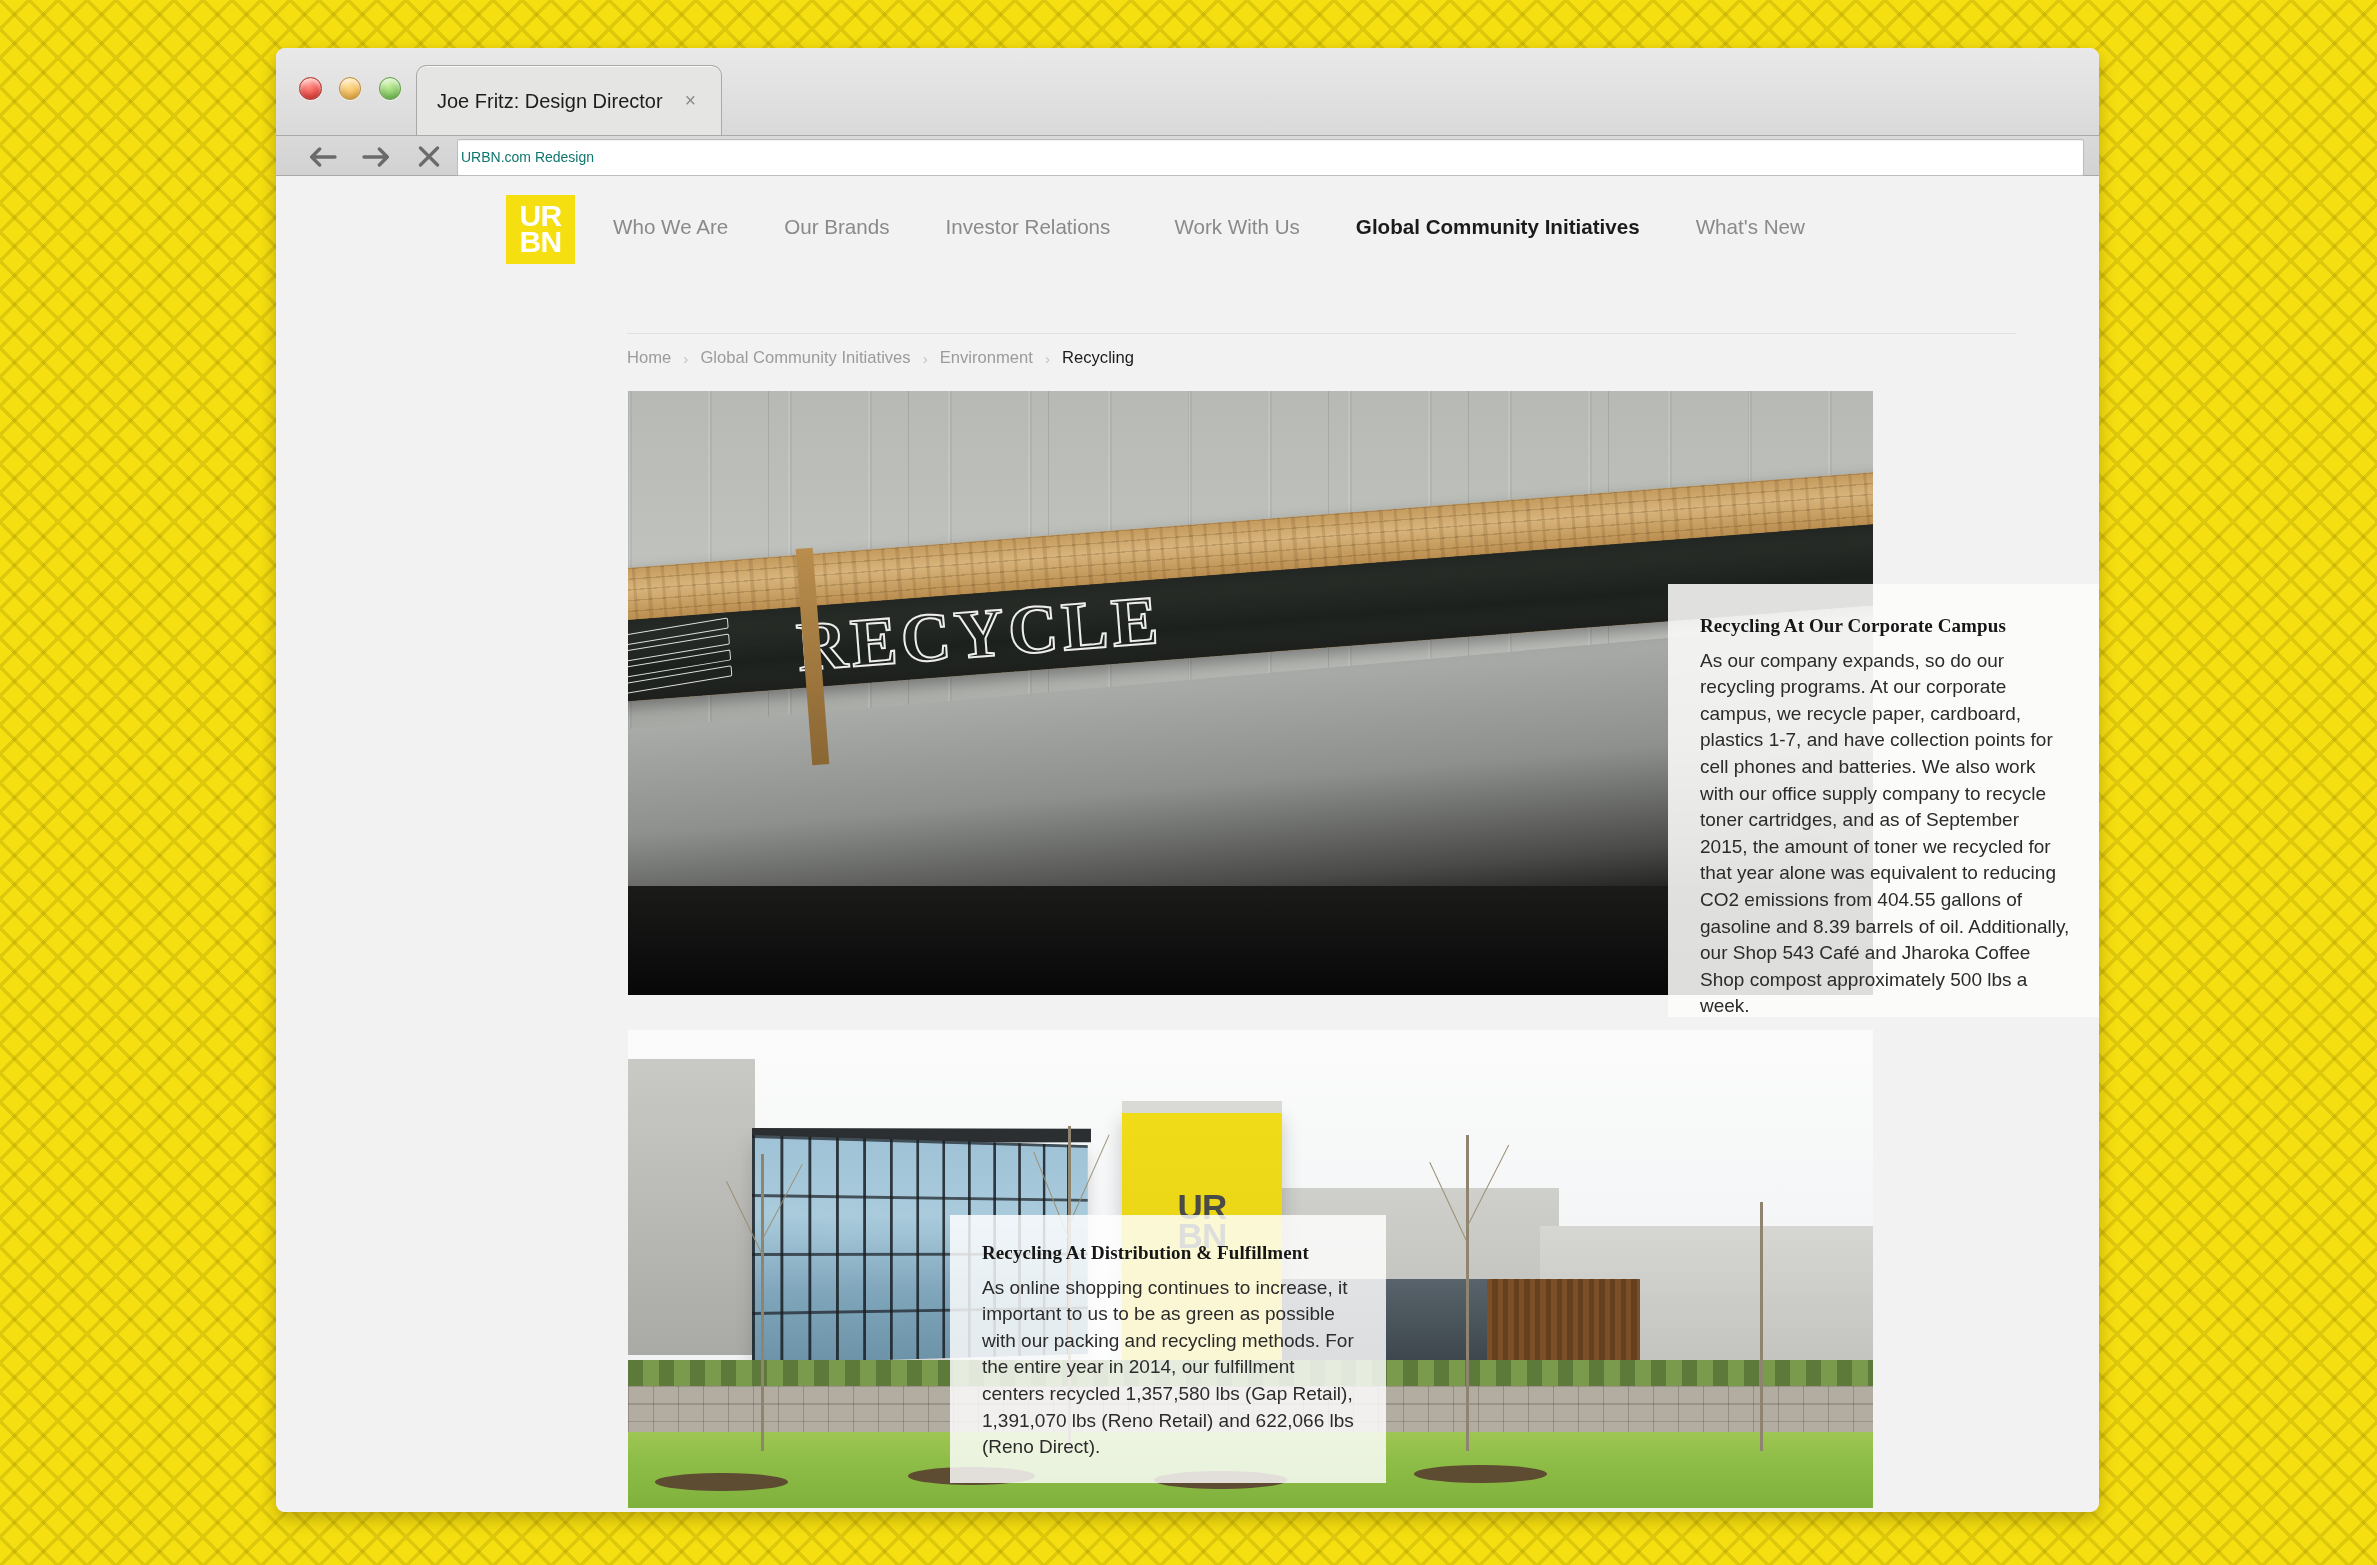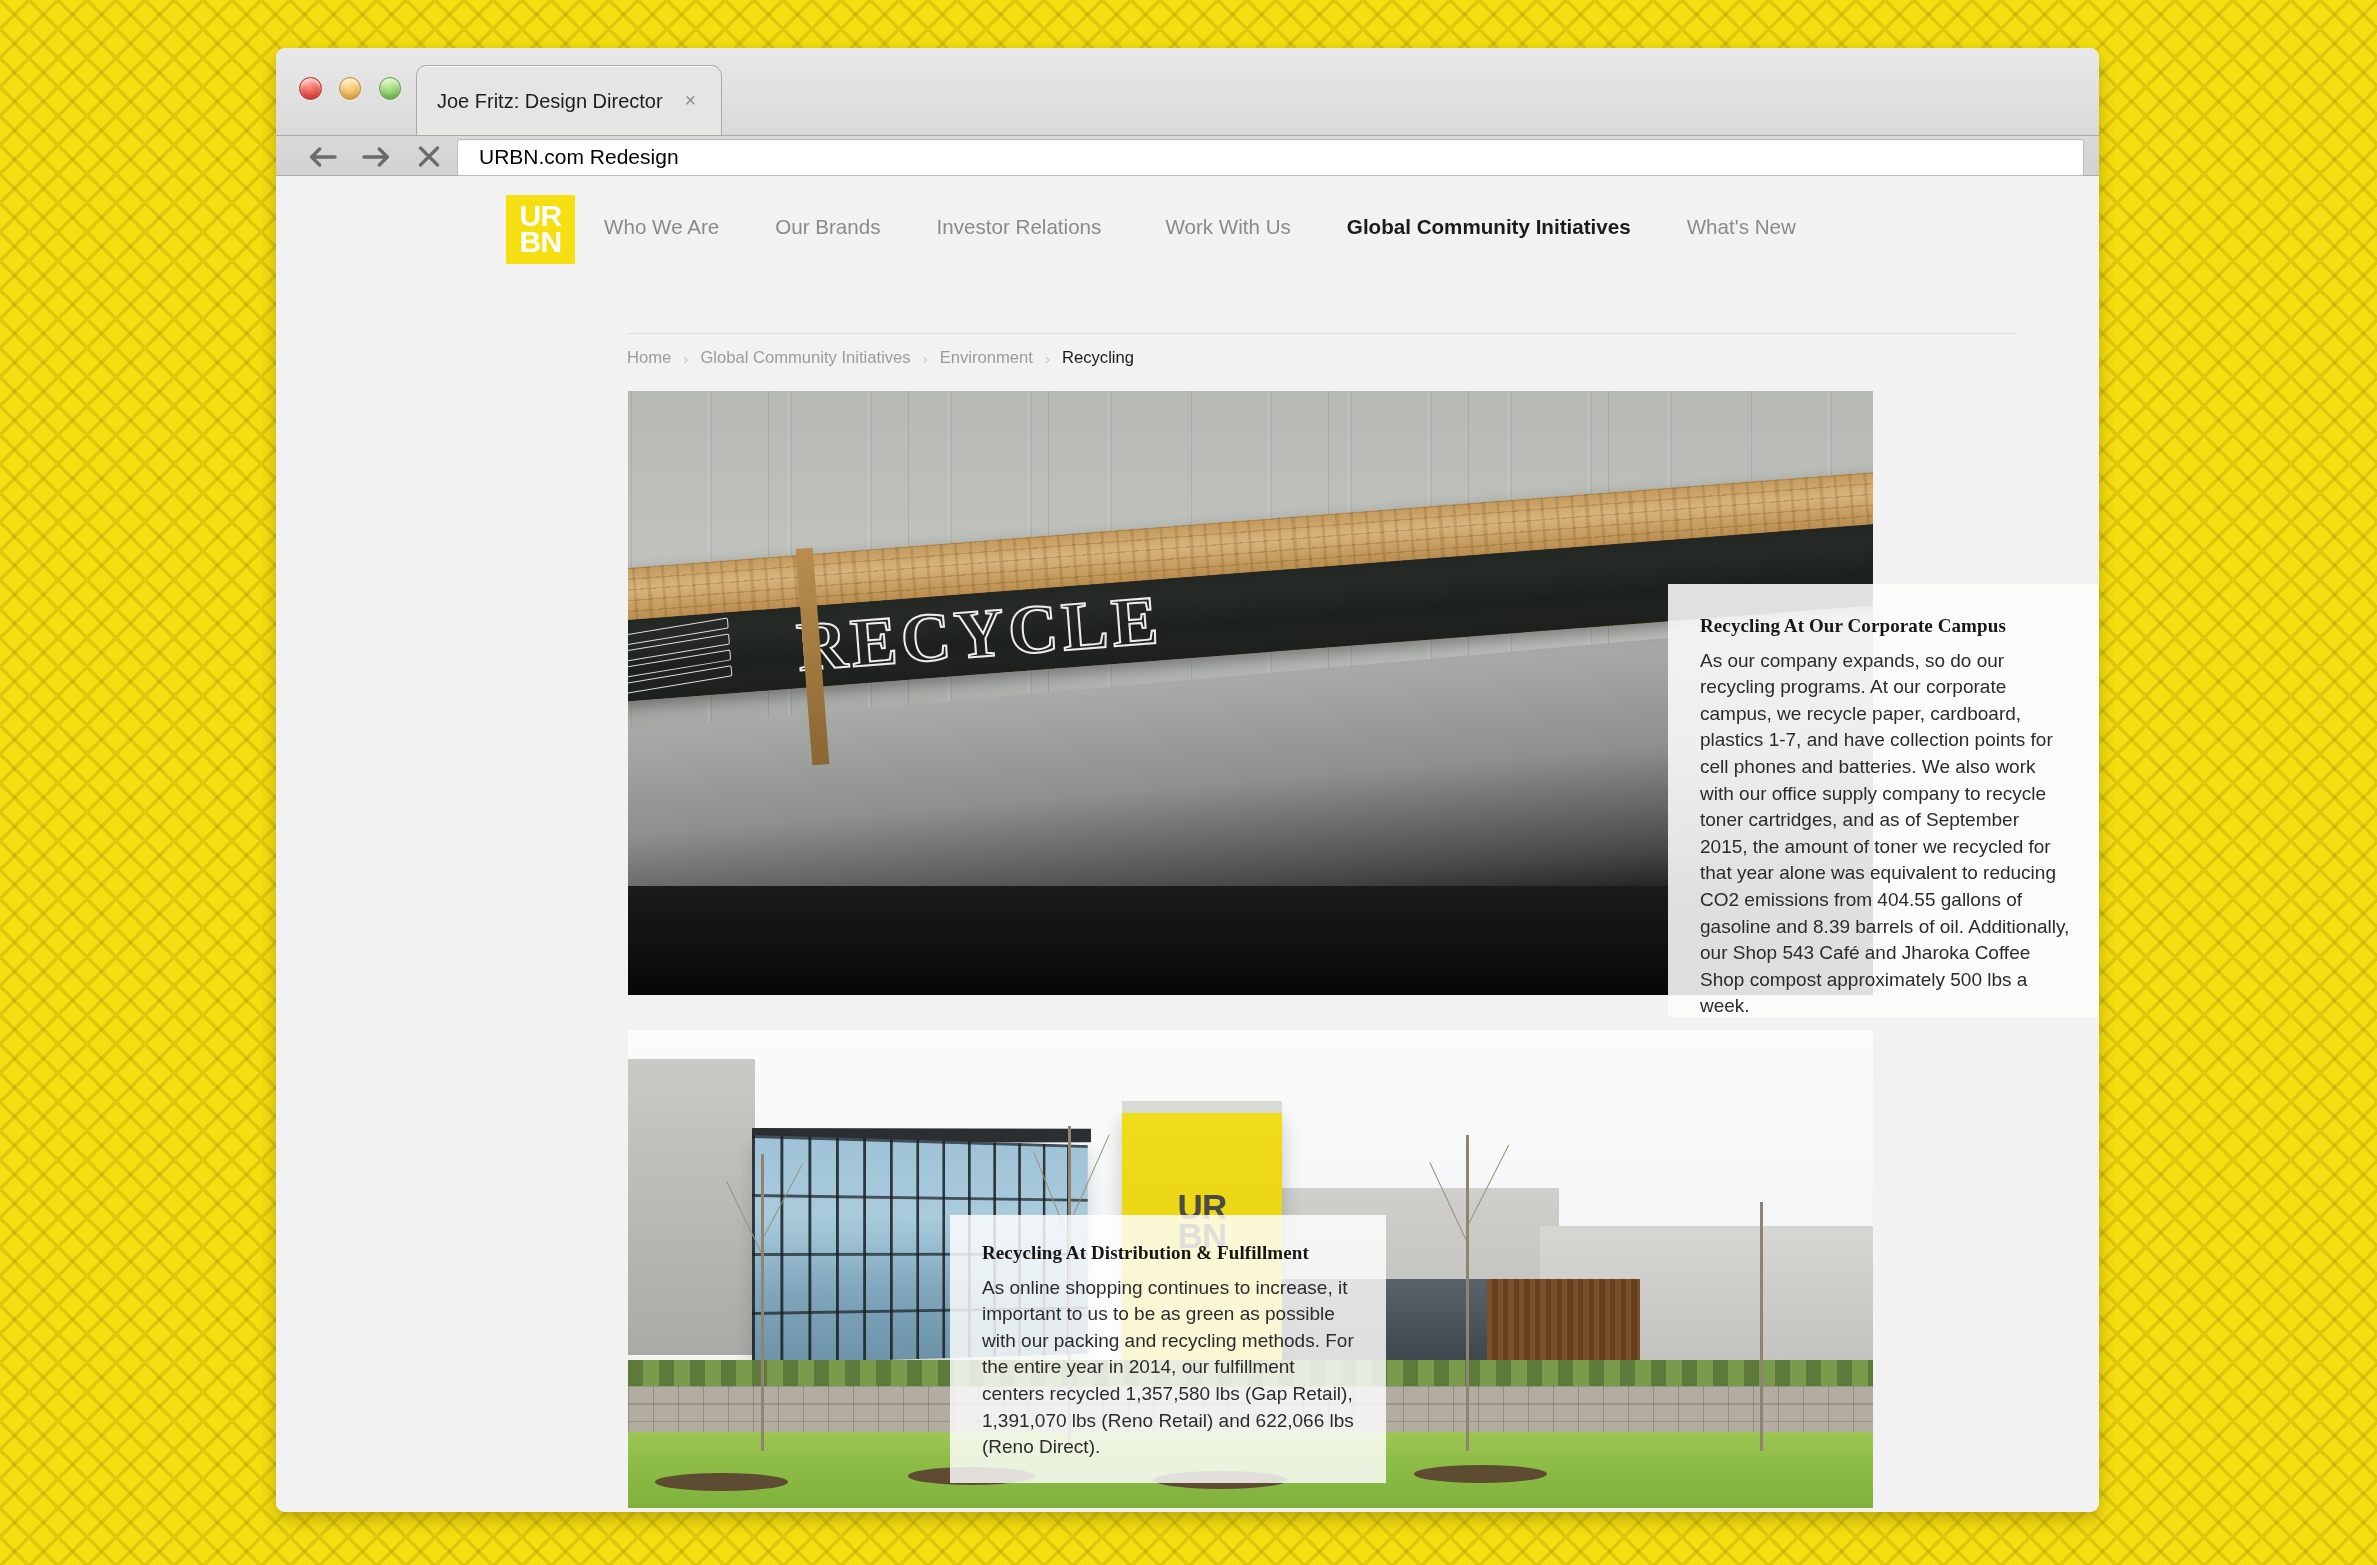--- a/index.html
+++ b/index.html
@@ -57,36 +57,36 @@
   .toolbar{ position:absolute; left:0; top:88px; width:100%; height:40px; }
   .navbtns{ position:absolute; left:20px; top:5.3px; display:flex; gap:0px; align-items:center; }
   .navbtn{ width:53px; height:31px; display:flex; align-items:center; justify-content:center; cursor:pointer; }
   .navbtn svg{ display:block; }
   .urlbar{
     position:absolute; left:181px; top:2.7px; right:14.7px; height:37px;
     background:#fff; border:0.7px solid #BDBDBD; border-radius:2px;
     box-shadow:inset 0 0.7px 1.3px rgba(0,0,0,.08);
   }
   .urlbar .urltext{
-    position:absolute; left:21px; top:50%; transform:translateY(-50%);
-    font-size:21px; color:#000000;
+    position:absolute; left:3px; top:50%; transform:translateY(-50%);
+    font-size:14px; color:#0f766e;
   }
 
   
   .page{ position:absolute; left:0; top:128px; right:0; bottom:0; background:#F2F2F2; overflow:hidden; }
 
   .sitehead{ position:absolute; left:0; top:0; width:100%; height:97px; }
   .logo{
     position:absolute; left:230px; top:18.6px; width:69px; height:69px;
     background:#F5DF10; display:flex; flex-direction:column;
     align-items:center; justify-content:center; line-height:.86;
   }
   .logo span{ color:#fff; font-weight:800; font-size:30px; letter-spacing:-0.7px; font-family:"Liberation Sans", sans-serif; }
 
-  .mainnav{ position:absolute; left:328px; top:39px; display:flex; align-items:baseline;text-align:right; }
+  .mainnav{ position:absolute; left:337px; top:39px; display:flex; align-items:baseline;text-align:right; }
   .navitem{ font-size:20.6px; color:#8A8A8A; white-space:nowrap; cursor:pointer; }
   .navitem.active{ color:#1b1b1b; font-weight:700; }
 
   .divider{ position:absolute; left:351px; top:157px; width:1389px; height:0.7px; background:#E0E0E0; }
 
   .crumbs{ position:absolute; left:351px; top:172px; display:flex; align-items:flex-end; }
   .crumb{ font-size:16.6px; color:#9B9B9B; white-space:nowrap; cursor:pointer; }
   .crumb.current{ color:#1b1b1b; cursor:default; }
   .crumb-sep{ font-size:15.3px; color:#C2C2C2; margin:0 12px; }
 

